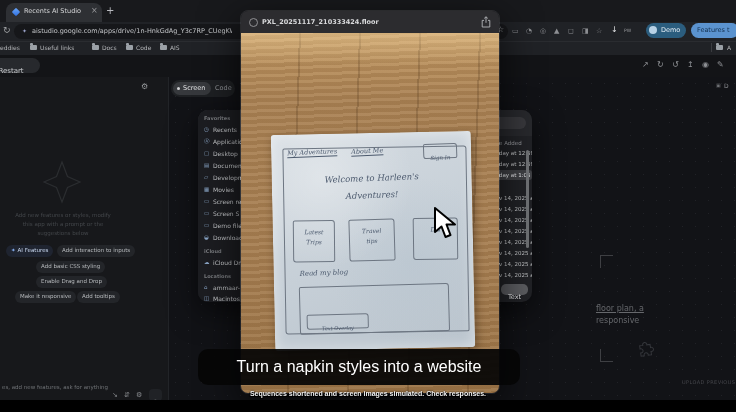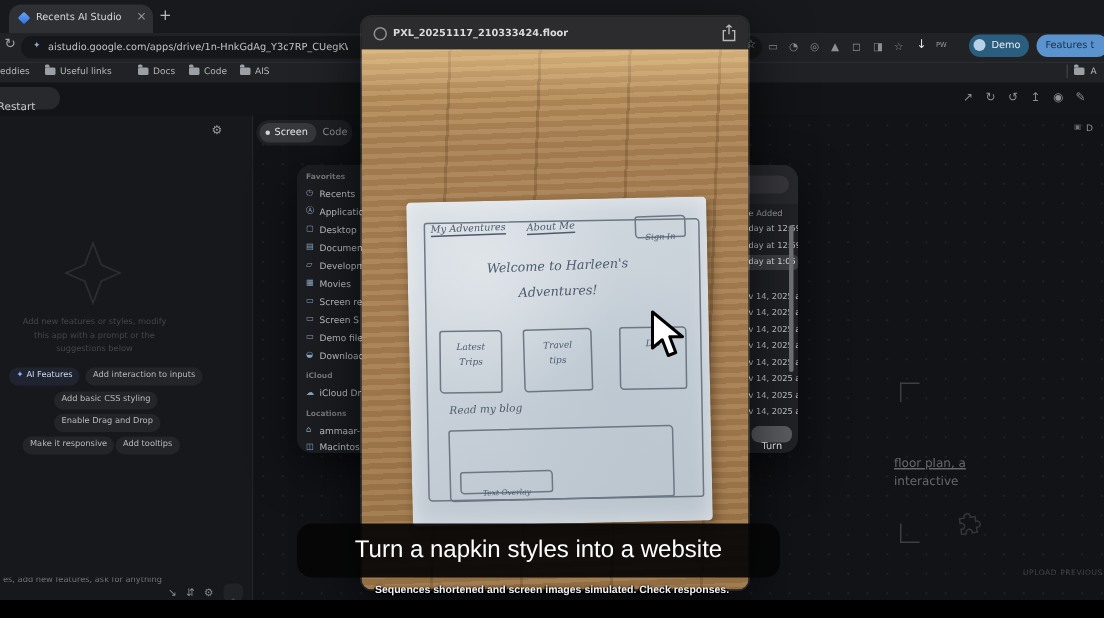--- a/index.html
+++ b/index.html
@@ -123,21 +123,21 @@
   <div class="abs dots" style="left:169px;top:77px;width:567px;height:323px;background-color:#121317;"></div>
   <div class="abs" style="left:171px;top:80px;width:64px;height:17px;background:#1f2124;border-radius:9px;"></div>
   <div class="abs" style="left:173px;top:82px;width:38px;height:13px;background:#37393d;border-radius:6.5px;"></div>
   <span class="abs" style="left:177px;top:87px;width:3px;height:3px;border-radius:50%;background:#d2d3d6;"></span>
   <span class="abs nw" style="left:183px;top:85px;font-size:6.5px;color:#e4e5e7;line-height:1;">Screen</span>
   <span class="abs nw" style="left:215px;top:85px;font-size:6.5px;color:#909397;line-height:1;">Code</span>
   <span class="abs ic" style="left:716px;top:83px;font-size:5px;color:#6f7175;">▣</span>
   <span class="abs nw" style="left:724px;top:83px;font-size:6px;color:#8e9094;line-height:1;">D</span>
 
   <span class="abs nw" style="left:596px;top:305px;font-size:8px;color:#66686c;line-height:1;text-decoration:underline;">floor plan, a</span>
-  <span class="abs nw" style="left:596px;top:317px;font-size:8px;color:#66686c;line-height:1;">interactive</span>
+  <span class="abs nw" style="left:596px;top:317px;font-size:8px;color:#66686c;line-height:1;">responsive</span>
   <span class="abs" style="left:600px;top:255px;width:12px;height:12px;border-left:1px solid #3e3f43;border-top:1px solid #3e3f43;"></span>
   <span class="abs" style="left:600px;top:349px;width:12px;height:12px;border-left:1px solid #3e3f43;border-bottom:1px solid #3e3f43;"></span>
   <svg class="abs" style="left:636px;top:338px;transform:rotate(-8deg);" width="20" height="20" viewBox="0 0 20 20">
     <path d="M4 7 h3.2 a2.1 2.1 0 1 1 4 0 H14.5 v3.2 a2.1 2.1 0 1 1 0 4 V17.5 h-3.3 a2.1 2.1 0 1 0 -4 0 H4 v-3.3 a2.1 2.1 0 1 0 0 -4 Z" fill="none" stroke="#33353a" stroke-width="1"></path>
   </svg>
   <span class="abs nw" style="left:682px;top:380px;font-size:5px;color:#44454a;letter-spacing:0.4px;line-height:1;">UPLOAD PREVIOUS</span>
 
   <div class="abs" style="left:198px;top:110px;width:334px;height:192px;background:#212226;border-radius:10px;box-shadow:0 10px 30px rgba(0,0,0,0.55);overflow:hidden;">
     <div class="abs" style="left:0;top:0;width:334px;height:26px;background:#28292d;"></div>
     <div class="abs" style="left:0;top:0;width:42px;height:192px;background:#1c1d21;"></div>
@@ -183,21 +183,21 @@
     <span class="row" style="left:301px;top:97px;">v 14, 2025 at</span>
     <span class="row" style="left:301px;top:108px;">v 14, 2025 at</span>
     <span class="row" style="left:301px;top:119px;">v 14, 2025 at</span>
     <span class="row" style="left:301px;top:130px;">v 14, 2025 at</span>
     <span class="row" style="left:301px;top:141px;">v 14, 2025 at</span>
     <span class="row" style="left:301px;top:152px;">v 14, 2025 at</span>
     <span class="row" style="left:301px;top:163px;">v 14, 2025 at</span>
     <div class="abs" style="left:328px;top:40px;width:3px;height:98px;background:#717376;border-radius:1.5px;"></div>
 
     <div class="abs" style="left:303px;top:174px;width:27px;height:11px;background:#5d5e62;border-radius:5px;text-align:center;">
-      <span style="font-size:6.5px;color:#f0f1f2;line-height:11px;">Turn</span>
+      <span style="font-size:6.5px;color:#f0f1f2;line-height:11px;">Text</span>
     </div>
   </div>
 
   <div class="abs" style="left:240px;top:10px;width:258px;height:382px;border-radius:8px;overflow:hidden;box-shadow:0 12px 40px rgba(0,0,0,0.7);border:1px solid rgba(255,255,255,0.08);">
     <div class="abs" style="left:0;top:0;width:258px;height:22px;background:#2c2c2f;"></div>
     <span class="abs" style="left:8px;top:7px;width:7px;height:7px;border-radius:50%;border:1px solid #909194;"></span>
     <span class="abs nw" style="left:21px;top:8px;font-size:6.5px;font-weight:bold;color:#d9dadc;line-height:1;">PXL_20251117_210333424.floor</span>
     <svg class="abs" style="left:240px;top:5px;" width="10" height="12" viewBox="0 0 10 12">
       <path d="M5 0.8 L5 6.8 M3.2 2.4 L5 0.8 L6.8 2.4 M3 4.4 H1.2 V11 H8.8 V4.4 H7" stroke="#b6b8bb" fill="none" stroke-width="0.9"></path>
     </svg>

